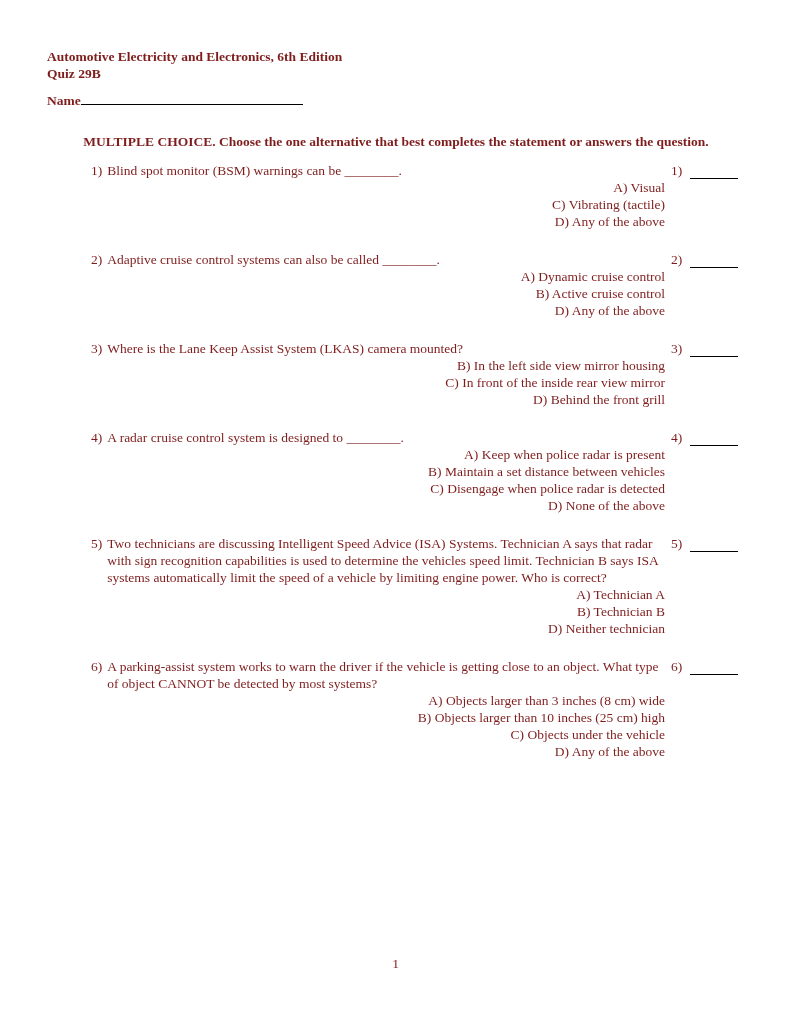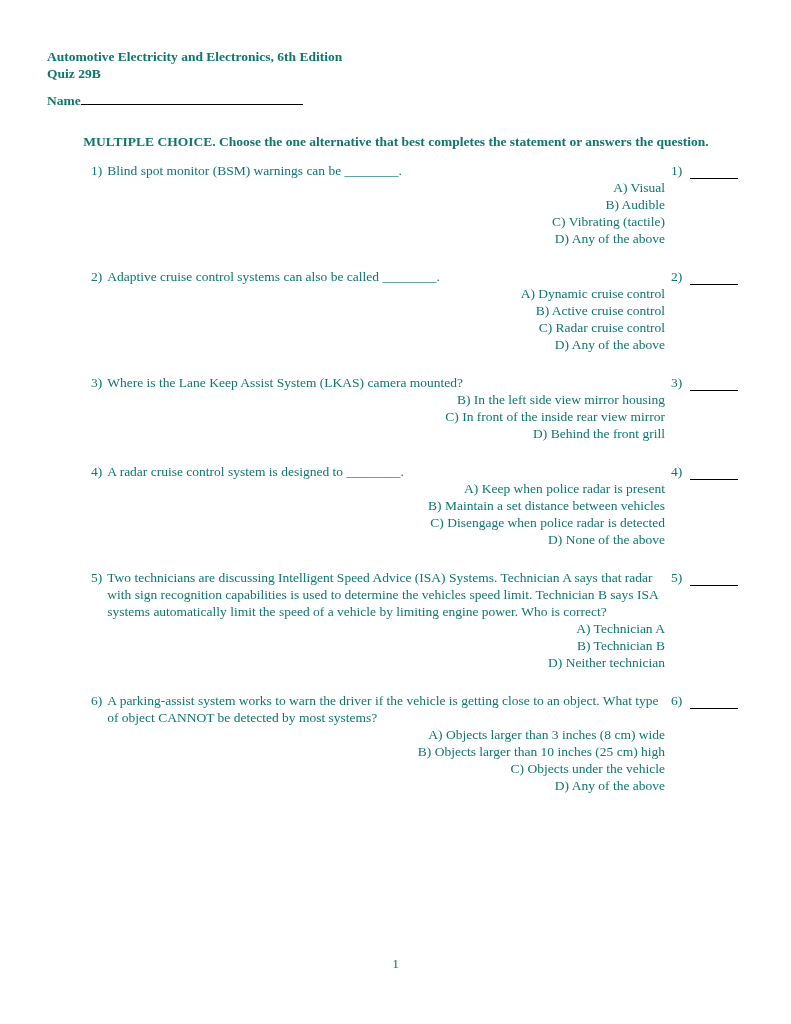--- a/index.html
+++ b/index.html
@@ -5,21 +5,21 @@
   html, body {
     margin: 0;
     padding: 0;
     background: #ffffff;
   }
   .page {
     position: relative;
     width: 791px;
     height: 1024px;
     background: #ffffff;
-    color: #0f766e;
+    color: #7f1d1d;
     font-family: "Liberation Serif", "DejaVu Serif", serif;
     font-size: 13.5px;
     line-height: 17px;
     overflow: hidden;
   }
   .header {
     position: absolute;
     left: 47px;
     top: 48px;
     font-weight: bold;
@@ -120,40 +120,38 @@
 
   <div class="questions">
       <div class="q-row">
         <div class="q-body">
           <div class="q-line">
             <span class="q-num">1)</span>
             <span class="q-text">Blind spot monitor (BSM) warnings can be ________.</span>
           </div>
           <div class="q-options">
             <div class="q-option">A) Visual</div>
-            <div class="q-option">B) Audible</div>
             <div class="q-option">C) Vibrating (tactile)</div>
             <div class="q-option">D) Any of the above</div>
           </div>
         </div>
         <div class="q-answer">
           <span class="ans-num">1)</span>
           <span class="ans-blank"></span>
         </div>
       </div>
       <div class="q-row">
         <div class="q-body">
           <div class="q-line">
             <span class="q-num">2)</span>
             <span class="q-text">Adaptive cruise control systems can also be called ________.</span>
           </div>
           <div class="q-options">
             <div class="q-option">A) Dynamic cruise control</div>
             <div class="q-option">B) Active cruise control</div>
-            <div class="q-option">C) Radar cruise control</div>
             <div class="q-option">D) Any of the above</div>
           </div>
         </div>
         <div class="q-answer">
           <span class="ans-num">2)</span>
           <span class="ans-blank"></span>
         </div>
       </div>
       <div class="q-row">
         <div class="q-body">

